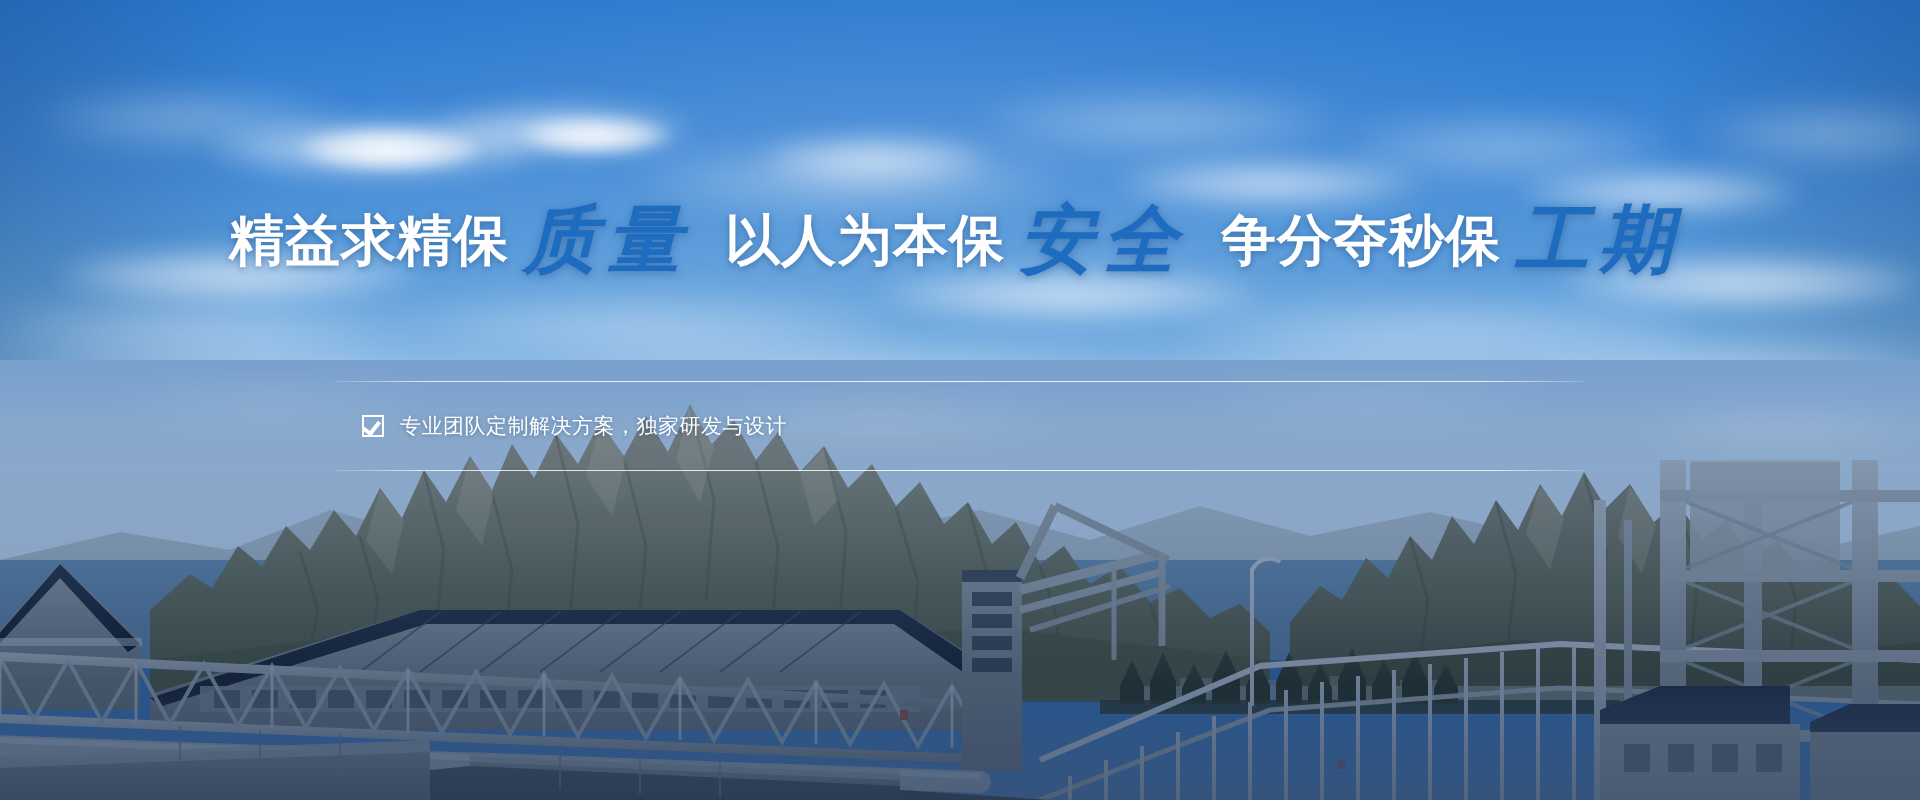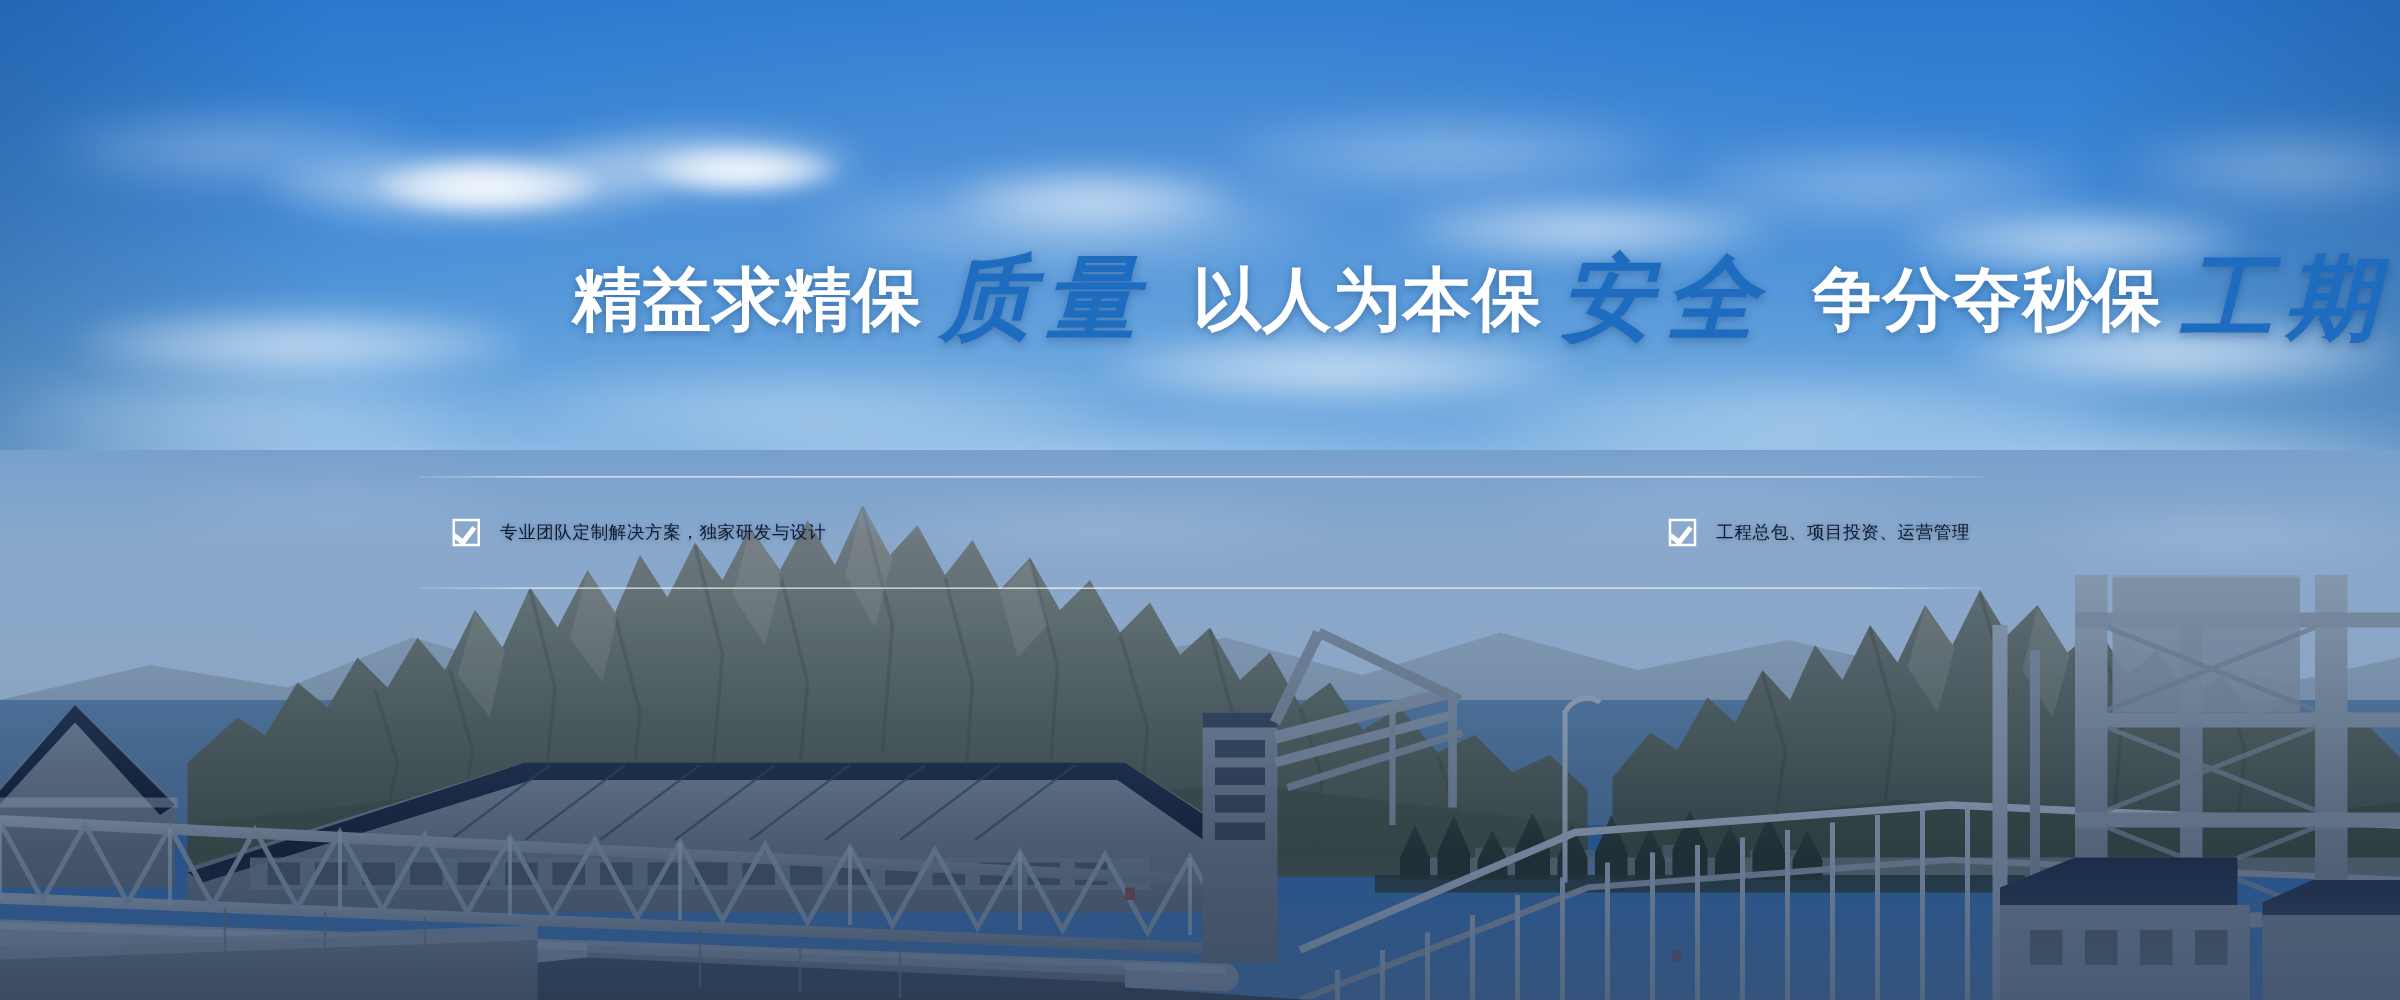--- a/index.html
+++ b/index.html
@@ -77,21 +77,21 @@
        rgba(255,255,255,0.06) 75%,
        rgba(255,255,255,0) 100%);
   }
 
   
   .headline {
     position: absolute;
     left: 0;
     top: 196px;
     width: 1920px;
-    text-align: right;
+    text-align: center;
     white-space: nowrap;
     line-height: 1;
     z-index: 6;
   }
   .hl-plain {
     font-size: 55px;
     font-weight: 700;
     color: #ffffff;
     letter-spacing: 1px;
     vertical-align: baseline;
@@ -159,22 +159,22 @@
     position: absolute;
     left: 2px;
     top: 1px;
     width: 7px;
     height: 13px;
     border: solid #ffffff;
     border-width: 0 4px 4px 0;
     transform: rotate(38deg);
   }
   .feature-label {
-    font-size: 14px;
-    color: #0f172a;
+    font-size: 21px;
+    color: #ffffff;
     letter-spacing: 0.5px;
     text-shadow: 0 1px 4px rgba(12,48,95,0.40);
   }
 
   
   .scene {
     position: absolute;
     left: 0;
     top: 360px;
     width: 1920px;
@@ -279,24 +279,20 @@
     <div class="rule"></div>
 
     <div class="features">
 
       <div class="feature">
         <span class="feature-box"></span>
         <span class="feature-label">专业团队定制解决方案，独家研发与设计</span>
       </div>
 
 
-      <div class="feature">
-        <span class="feature-box"></span>
-        <span class="feature-label">工程总包、项目投资、运营管理</span>
-      </div>
 
     </div>
 
     <div class="rule"></div>
   </div>
 
   <div class="scene">
 
     <div class="scene-sky"></div>
 

